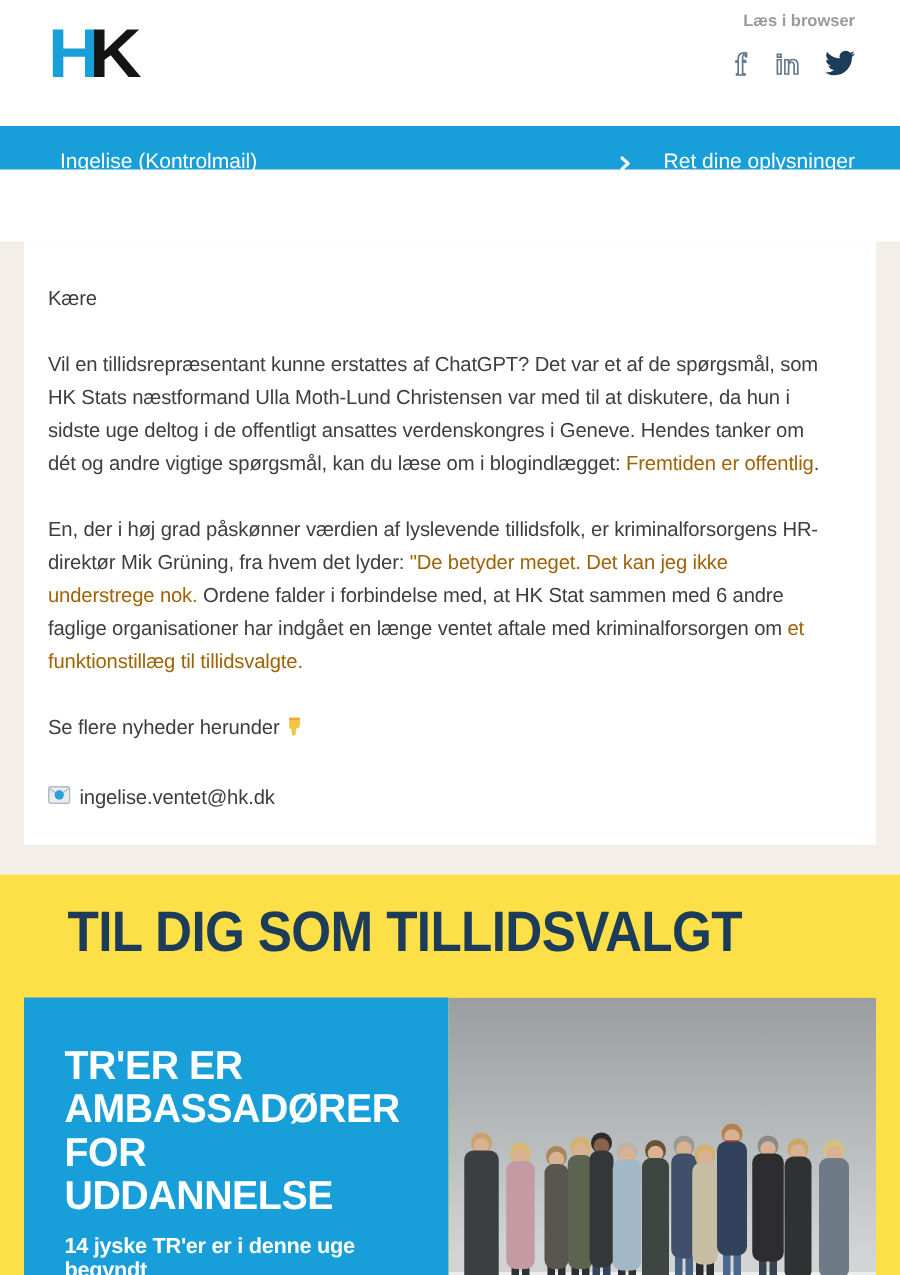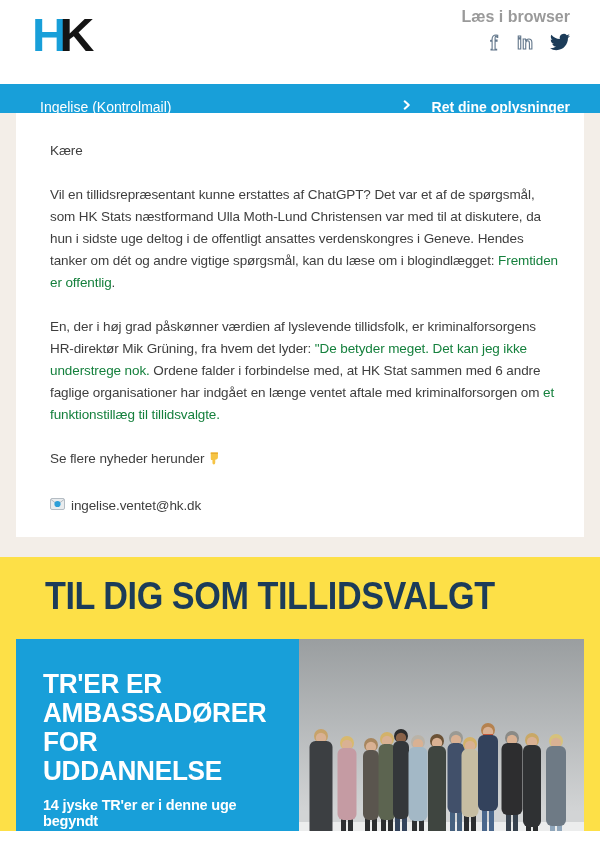--- a/index.html
+++ b/index.html
@@ -8,51 +8,51 @@
     font-family: "Liberation Sans", "DejaVu Sans", sans-serif;
     background: #ffffff;
     color: #3e3e3e;
     position: relative;
   }
 
   
   .header { position: relative; height: 84px; background: #ffffff; }
   .read-browser {
     position: absolute; top: 8px; right: 30px;
-    font-size: 16px; font-weight: 700; color: #9a9a9a;
+    font-size: 11px; font-weight: 700; color: #9a9a9a;
     text-decoration: none; cursor: pointer;
   }
   .logo {
     position: absolute; left: 32px; top: 12px;
     font-size: 46px; font-weight: 900; letter-spacing: -3px;
     line-height: 1; cursor: pointer;
     transform: scaleX(1.05); transform-origin: left top;
   }
   .logo .h { color: #189fd9; }
   .logo .k { color: #141414; margin-left: -4px; }
   .social { position: absolute; right: 28px; top: 30px; display: flex; align-items: center; gap: 9px; }
   .social .sicon { display: inline-flex; cursor: pointer; }
 
   
   .topbar {
     height: 29px; background: #189fd9; color: #ffffff;
     display: flex; align-items: center; justify-content: space-between;
     padding: 16px 30px 0 40px; font-size: 14px;
   }
   .topbar-left { font-weight: 400; }
-  .topbar-right { display: flex; align-items: flex-start; gap: 20px; font-weight: 700; cursor: pointer; }
+  .topbar-right { display: flex; align-items: flex-end; gap: 20px; font-weight: 400; cursor: pointer; }
 
   
   .letter-bg { background: #f3eee8; padding: 0 16px 20px 16px; }
   .card {
-    background: #ffffff; padding: 27px 26px 20px 34px;
-    font-size: 13.5px; line-height: 22px; letter-spacing: -0.1px; color: #3e3e3e;
+    background: #ffffff; padding: 27px 26px 20px 16px;
+    font-size: 13.5px; line-height: 22px; letter-spacing: -0.1px; color: #3e3e3e; margin-top: 48px;
   }
   .card p { margin: 0 0 22px 0; }
-  .card a, .card .lnk { color: #15803d; text-decoration: none; cursor: pointer; }
+  .card a, .card .lnk { color: #a16207; text-decoration: none; cursor: pointer; }
   .sig-line { line-height: 22px; }
   .email-row { display: flex; align-items: center; gap: 6px; line-height: 22px; }
   .email-row .lnk { color: #3e3e3e; }
   .hand { display: inline-block; vertical-align: -3px; margin-left: 3px; }
 
   
   .section { background: #fde047; padding-top: 20px; }
   .section-title {
     margin: 0 0 22px 45px;
     font-size: 38px; font-weight: 900; color: #1c3c59;

